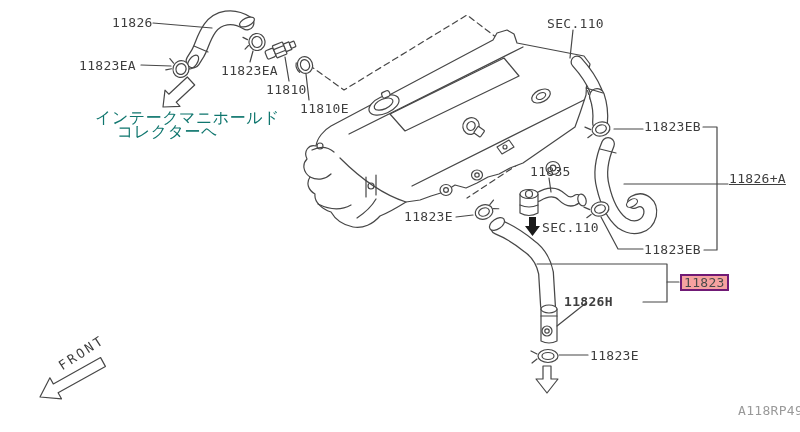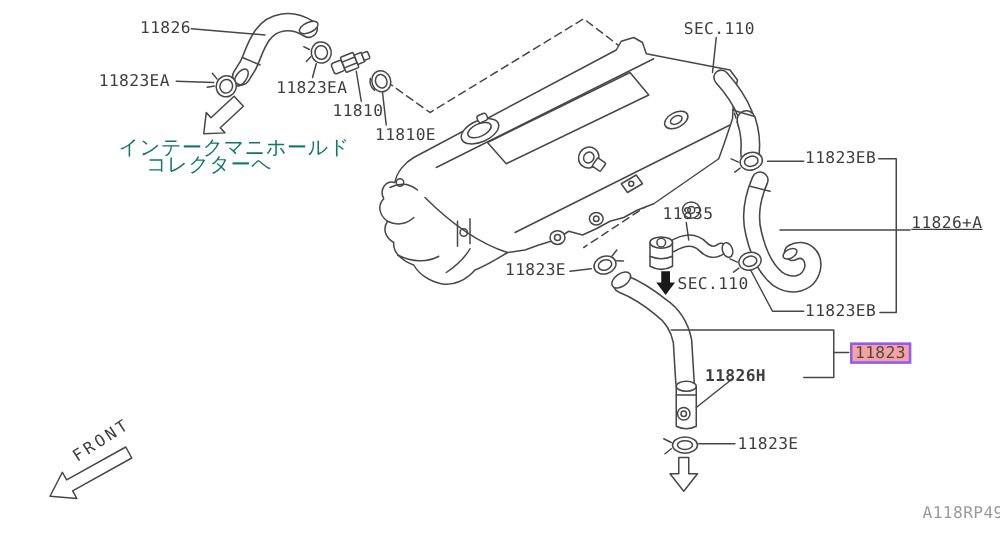--- a/index.html
+++ b/index.html
@@ -3,21 +3,21 @@
 <meta charset="utf-8">
 <style>
   html,body{margin:0;padding:0;background:#ffffff;}
   .stage{position:relative;width:800px;height:432px;background:#fff;overflow:hidden;
          font-family:"DejaVu Sans Mono",monospace;}
   .stage svg{position:absolute;left:0;top:0;}
   .lbl{position:absolute;font-size:13px;line-height:14px;color:#3e3e3e;
        letter-spacing:.3px;white-space:nowrap;}
   .jp{font-family:"DejaVu Sans",sans-serif;font-size:16px;letter-spacing:.5px;color:#0f766e;}
   .code{color:#9a9a9a;margin-left:10px;}
-  .hl{border:2px solid #8b5cf6;background:#f6a2a0;color:#4a4a4a;padding:0 2px;line-height:13px;text-align:center;}
+  .hl{border:2px solid #701a75;background:#f6a2a0;color:#4a4a4a;padding:0 2px;line-height:13px;text-align:center;}
   .front{transform:rotate(-33deg);transform-origin:0 100%;letter-spacing:2.5px;font-size:13px;}
   
   .ln{stroke:#474747;stroke-width:1.2;fill:none;stroke-linecap:round;stroke-linejoin:round;}
   .fw{fill:#ffffff;}
   .to{stroke:#474747;fill:none;stroke-linecap:round;}
   .ti{stroke:#ffffff;fill:none;stroke-linecap:round;}
   .dsh{stroke-dasharray:6 4;}
   .dsh2{stroke-dasharray:4 3;}
   .blk{fill:#1a1a1a;stroke:none;}
 </style>

